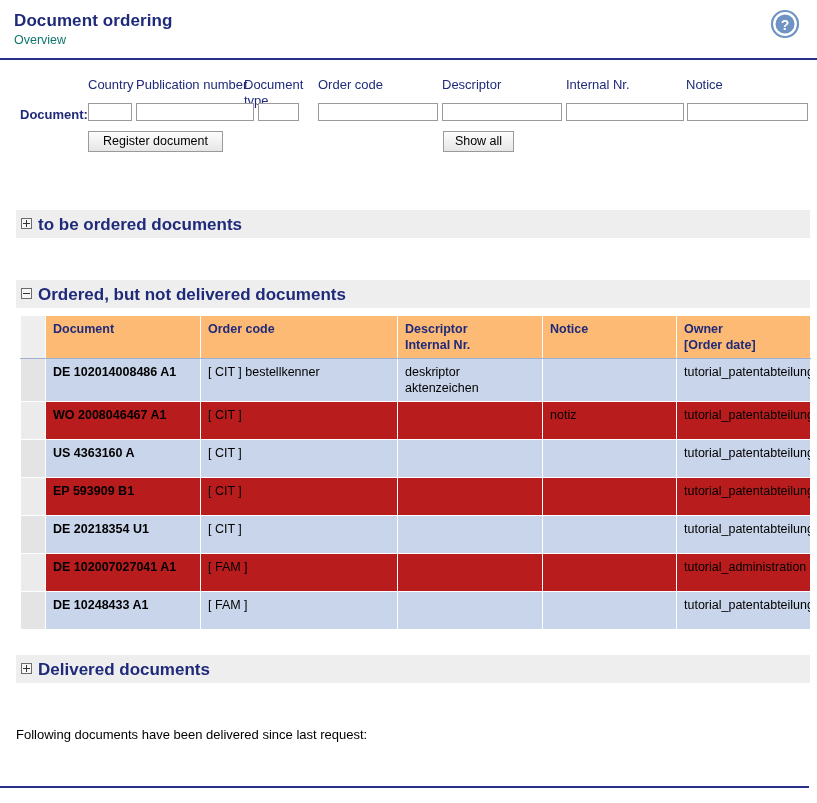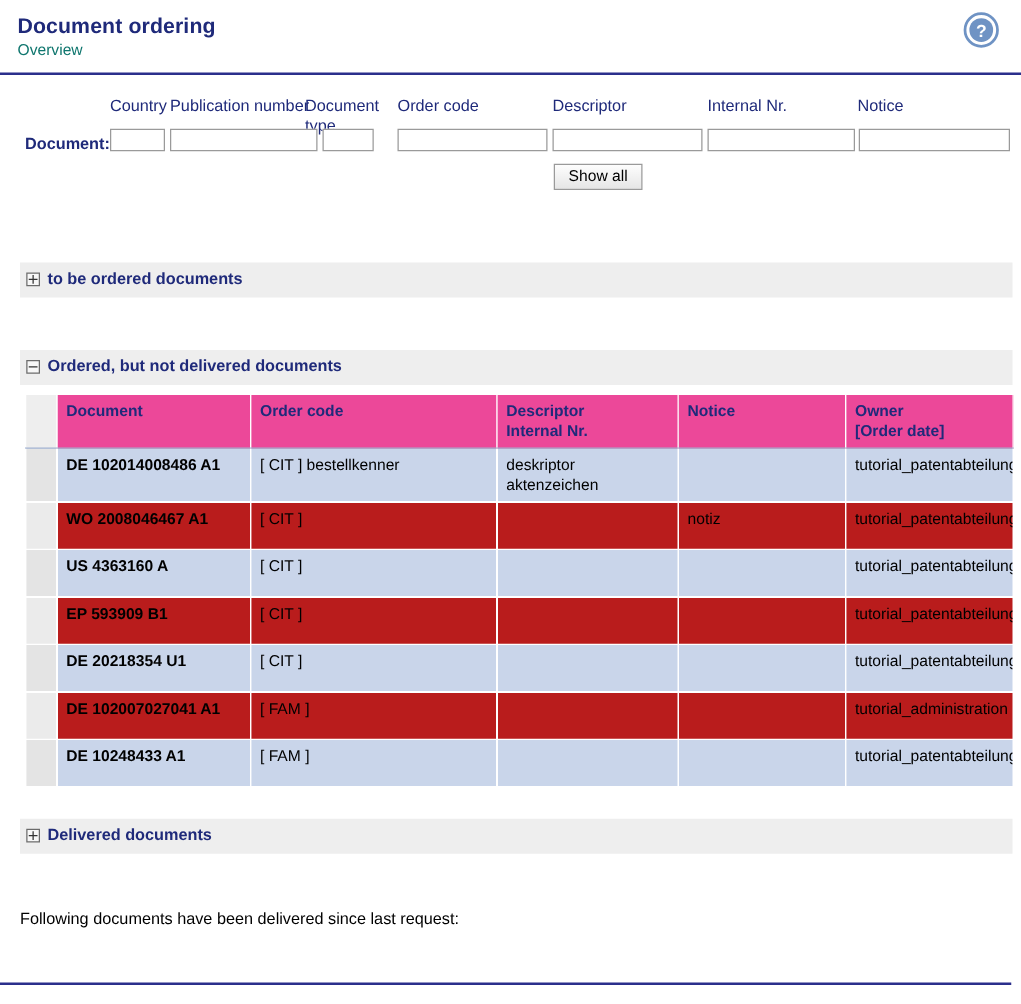--- a/index.html
+++ b/index.html
@@ -158,21 +158,21 @@
     left: 4px;
     top: 1px;
     width: 1px;
     height: 7px;
     background: #333;
   }
   .section-title {
     position: absolute;
     left: 22px;
     top: 5px;
-    font-size: 13px;
+    font-size: 17px;
     font-weight: bold;
     color: #1f2a7a;
     cursor: pointer;
   }
 
   #bar-tobeordered { top: 210px; }
   #bar-ordered     { top: 280px; }
   #bar-delivered   { top: 655px; }
 
   
@@ -186,21 +186,21 @@
     font-size: 12.5px;
   }
   #orders-table col.c-sel  { width: 25px; }
   #orders-table col.c-doc  { width: 155px; }
   #orders-table col.c-code { width: 197px; }
   #orders-table col.c-desc { width: 145px; }
   #orders-table col.c-note { width: 134px; }
   #orders-table col.c-own  { width: 134px; }
 
   #orders-table th {
-    background: #ec4899;
+    background: #fdba74;
     color: #1f2a7a;
     font-weight: bold;
     text-align: left;
     vertical-align: top;
     padding: 5px 6px 5px 7px;
     border: 1px solid #ffffff;
     border-bottom: 1px solid #9fb0d0;
     font-size: 12.5px;
     line-height: 16px;
     white-space: pre-line;
@@ -272,20 +272,21 @@
   <span id="label-document">Document:</span>
 
   <input class="txt-input" style="left: 88px; width: 44px;" type="text" placeholder="">
   <input class="txt-input" style="left: 136px; width: 118px;" type="text" placeholder="">
   <input class="txt-input" style="left: 258px; width: 41px;" type="text" placeholder="">
   <input class="txt-input" style="left: 318px; width: 120px;" type="text" placeholder="">
   <input class="txt-input" style="left: 442px; width: 120px;" type="text" placeholder="">
   <input class="txt-input" style="left: 566px; width: 118px;" type="text" placeholder="">
   <input class="txt-input" style="left: 687px; width: 121px;" type="text" placeholder="">
 
+  <button class="btn" id="btn-register">Register document</button>
   <button class="btn" id="btn-showall">Show all</button>
 </div>
 
 <div class="section-bar" id="bar-tobeordered">
   <span class="expander plus"></span>
   <span class="section-title">to be ordered documents</span>
 </div>
 
 <div class="section-bar" id="bar-ordered">
   <span class="expander"></span>

